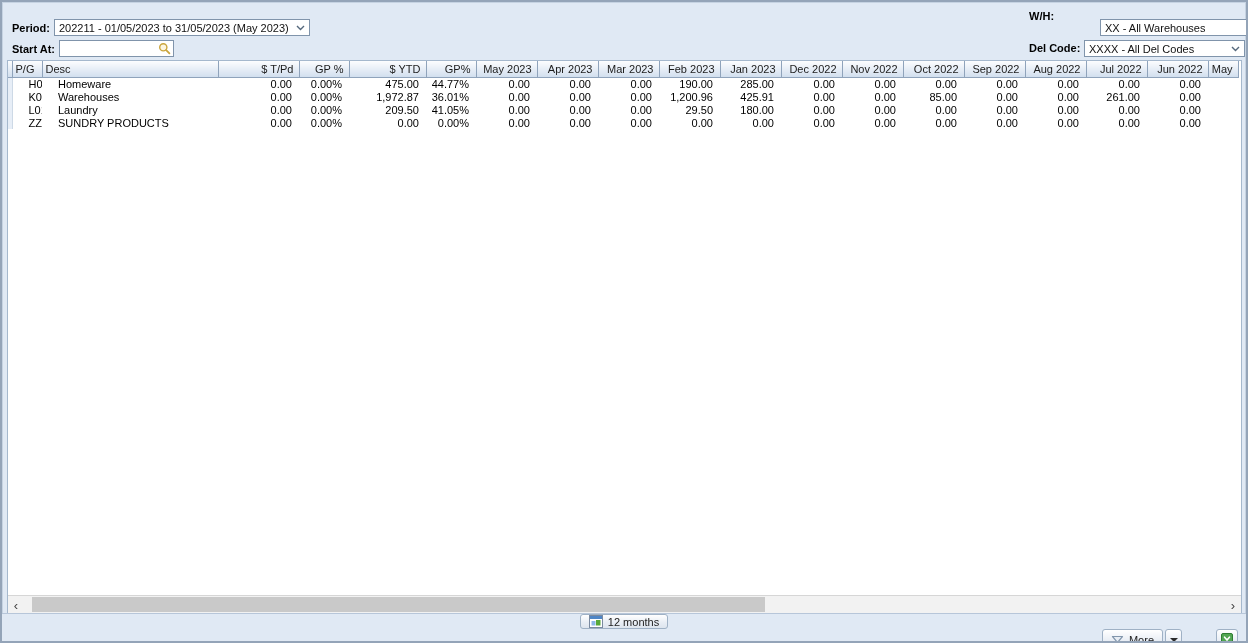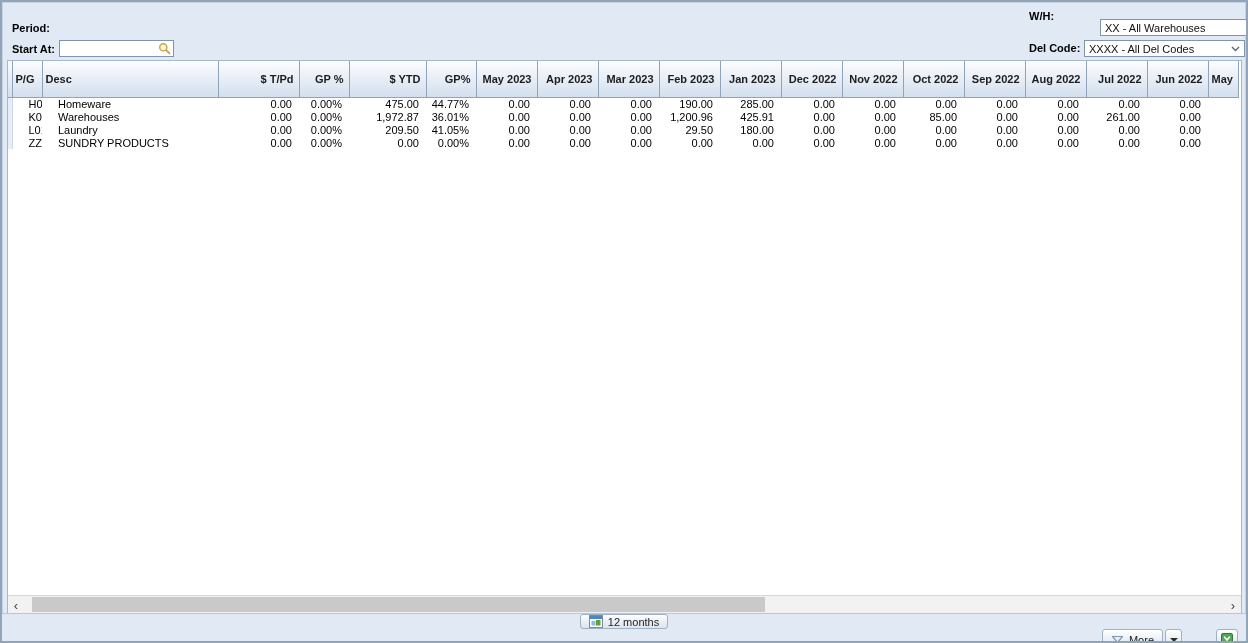--- a/index.html
+++ b/index.html
@@ -27,21 +27,21 @@
   }
   .textbox .mag{flex:0 0 auto;margin-right:2px;display:flex;align-items:center;}
 
   
   .grid{
     position:absolute;left:5px;top:58px;width:1235px;height:555px;box-sizing:border-box;
     background:#fff;border:1px solid #a5b8cd;overflow:hidden;
   }
   table.datagrid{border-collapse:collapse;table-layout:fixed;}
   table.datagrid th{
-    height:36px;box-sizing:border-box;font-weight:bold;font-size:11px;color:#1c1c1c;
+    height:16px;box-sizing:border-box;font-weight:normal;font-size:11px;color:#1c1c1c;
     background:linear-gradient(#fcfdfe 0%,#e9eff7 45%,#d2dfee 100%);
     border-right:1px solid #8fa3bb;border-bottom:1px solid #8fa3bb;
     padding:0 5px 0 3px;white-space:nowrap;overflow:hidden;cursor:default;
   }
   table.datagrid th.tal{text-align:left;}
   table.datagrid th.tar{text-align:right;}
   table.datagrid th.indcol{background:linear-gradient(#fcfdfe,#d2dfee);border-right:1px solid #8fa3bb;padding:0;}
   table.datagrid td{
     height:13px;box-sizing:border-box;font-size:11px;color:#000;background:#fff;
     padding:0 7px 0 3px;white-space:nowrap;overflow:hidden;
@@ -82,20 +82,28 @@
   .right-group{margin-left:auto;display:flex;align-items:flex-end;}
   .btn-icon{width:22px;padding:0;justify-content:center;}
   .excel-gap{margin-left:34px;margin-right:2px;}
 </style>
 </head>
 <body>
 
 <div class="window">
 
   <span class="flabel" style="left:10px;top:20px;">Period:</span>
+  <div class="combo" style="left:52px;top:17px;width:256px;">
+    <span class="combo-text">202211 - 01/05/2023 to 31/05/2023 (May 2023)</span>
+    <span class="chev">
+      <svg width="9" height="6" viewBox="0 0 9 6">
+          <path d="M1 1 L4.5 4.5 L8 1" fill="none" stroke="#55687c" stroke-width="1.4"></path>
+        </svg>
+    </span>
+  </div>
 
   <span class="flabel" style="left:10px;top:41px;">Start At:</span>
   <div class="textbox" style="left:57px;top:38px;width:115px;">
     <input type="text" value="" style="">
     <span class="mag">
       <svg width="13" height="13" viewBox="0 0 13 13">
         <circle cx="5.3" cy="5.3" r="3.6" fill="#fdf6e0" stroke="#caa53d" stroke-width="1.4"></circle>
         <line x1="8.2" y1="8.2" x2="11.4" y2="11.4" stroke="#caa53d" stroke-width="1.8" stroke-linecap="round"></line>
       </svg>
     </span>

